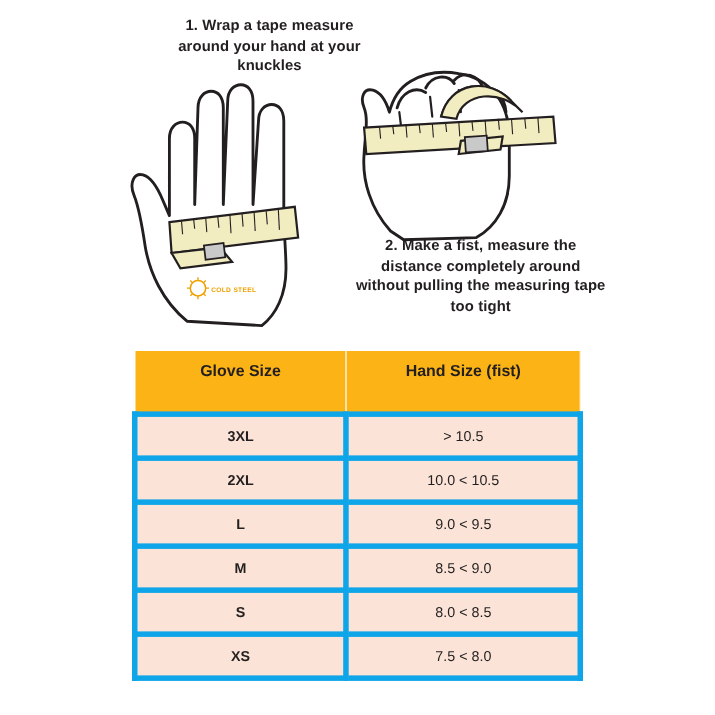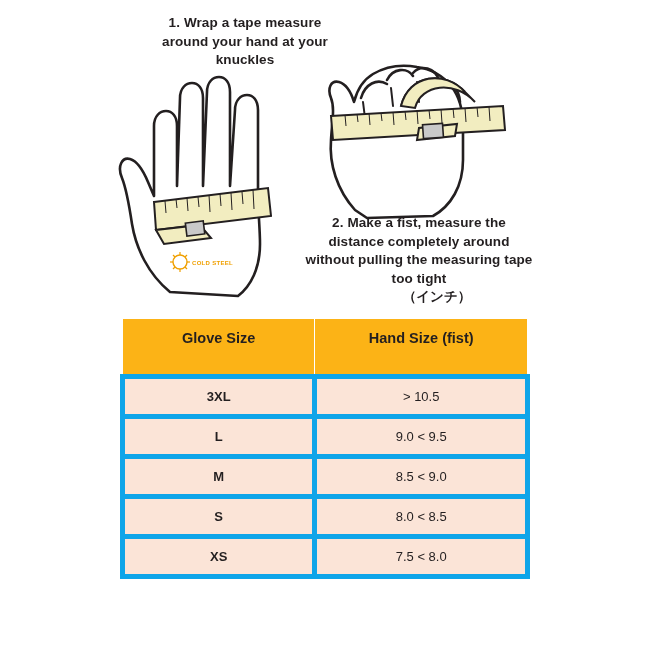--- a/index.html
+++ b/index.html
@@ -29,21 +29,21 @@
     text-align: center;
     color: #231f20;
     letter-spacing: 0.1px;
   }
   #instr1 {
     left: 150px;
     top: 14px;
     width: 190px;
   }
   #instr2 {
-    left: 304px;
+    left: 322px;
     top: 214px;
     width: 230px;
   }
   #unitnote {
     position: absolute;
     left: 322px;
     top: 288px;
     width: 230px;
     text-align: center;
     font-size: 13.5px;
@@ -225,39 +225,42 @@
         <path d="M96 66 C 104 34, 140 30, 160 52 L 170 62 C 150 40, 116 44, 110 68 Z" fill="#f2edc0" stroke="#231f20" stroke-width="2"></path>
 
         <path d="M112 100 L 150 96 L 152 84 L 114 88 Z" fill="#f2edc0" stroke="#231f20" stroke-width="2"></path>
         <rect x="118" y="84" width="20" height="14" transform="rotate(-4 128 91)" fill="#c9c9c9" stroke="#231f20" stroke-width="1.6"></rect>
       </g>
     </svg>
   </div>
 
   <div class="instr" id="instr2">2.  Make a fist, measure the distance completely around without pulling the measuring tape too tight</div>
 
-  <div id="unitnote">（インチ）</div>
 
   <table id="size-table">
     <colgroup>
         <col class="c1">
         <col class="c2">
       </colgroup>
     <thead>
       <tr>
         <th>Glove Size</th>
         <th>Hand Size (fist)</th>
       </tr>
     </thead>
     <tbody>
       <tr>
         <td class="sizecell">3XL</td>
         <td>&gt; 10.5</td>
       </tr>
       <tr>
+        <td class="sizecell">2XL</td>
+        <td>10.0  &lt;  10.5</td>
+      </tr>
+      <tr>
         <td class="sizecell">L</td>
         <td>9.0  &lt;  9.5</td>
       </tr>
       <tr>
         <td class="sizecell">M</td>
         <td>8.5  &lt;  9.0</td>
       </tr>
       <tr>
         <td class="sizecell">S</td>
         <td>8.0  &lt;  8.5</td>

